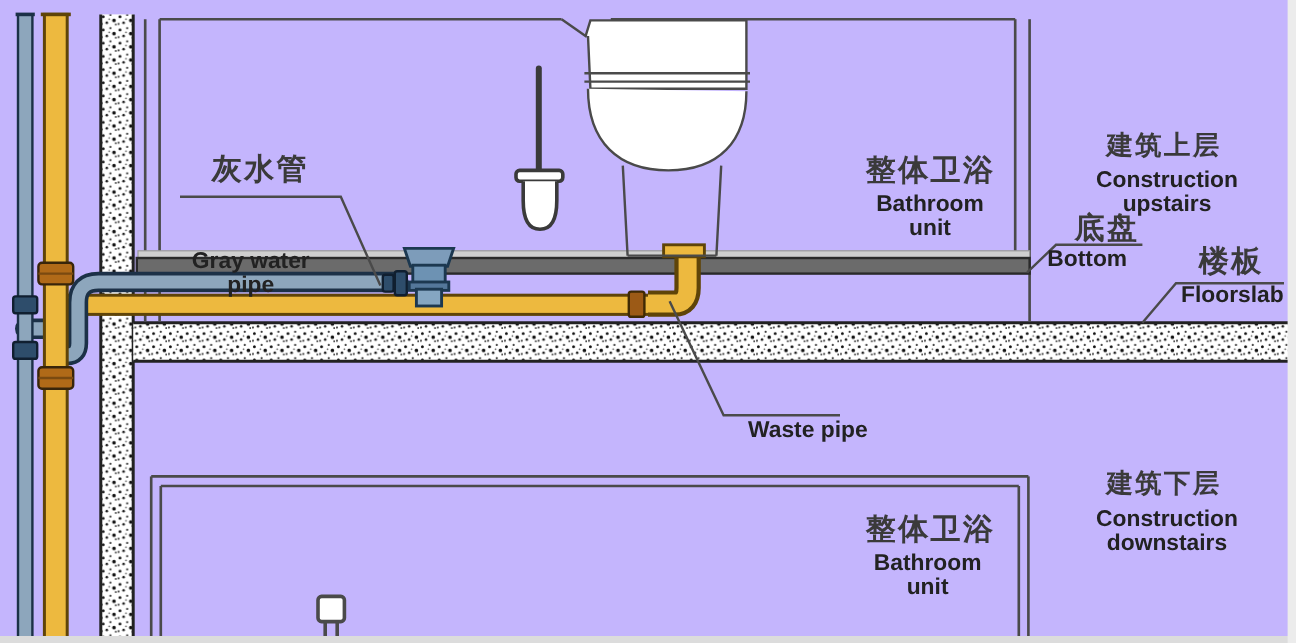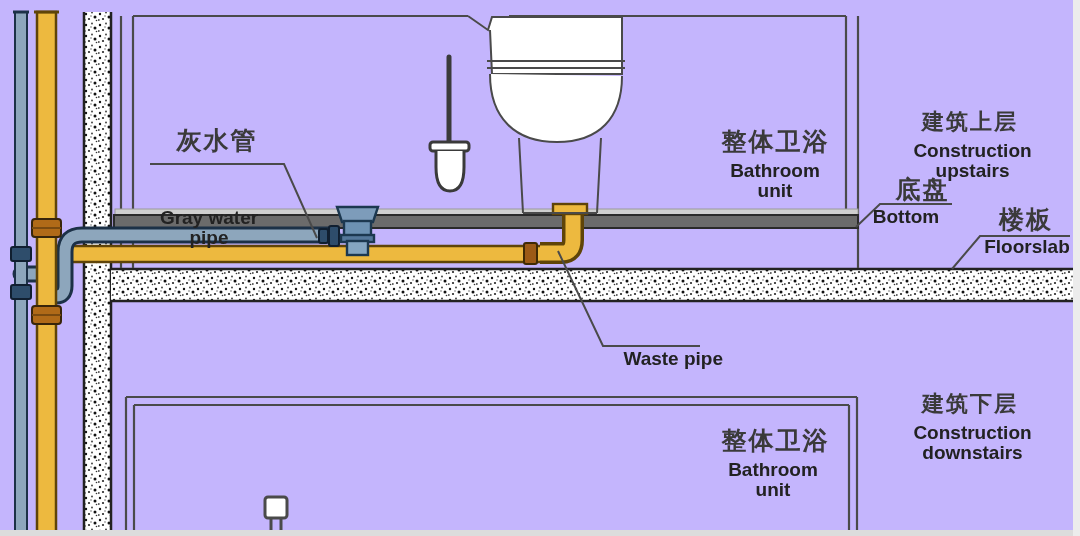--- a/index.html
+++ b/index.html
@@ -148,21 +148,21 @@
 
   <div class="lbl zh" style="left:718px;top:129px;width:115px;">整体卫浴</div>
   <div class="lbl en" style="left:712px;top:161px;width:126px;">Bathroom unit</div>
 
   <div class="lbl zh zh-big" style="left:900px;top:110px;width:140px;">建筑上层</div>
   <div class="lbl en" style="left:880px;top:141px;width:185px;">Construction upstairs</div>
 
   <div class="lbl zh" style="left:890px;top:177px;width:65px;">底盘</div>
   <div class="lbl en" style="left:870px;top:207px;width:72px;">Bottom</div>
 
-  <div class="lbl zh" style="left:996px;top:207px;width:60px;">楼板</div>
+  <div class="lbl zh" style="left:996px;top:207px;width:60px;font-family:Liberation Mono, monospace;">楼板</div>
   <div class="lbl en" style="left:983px;top:237px;width:88px;">Floorslab</div>
 
   <div class="lbl zh" style="left:718px;top:428px;width:115px;">整体卫浴</div>
   <div class="lbl en" style="left:710px;top:460px;width:126px;">Bathroom unit</div>
 
   <div class="lbl zh zh-big" style="left:900px;top:392px;width:140px;text-align:center;">建筑下层</div>
   <div class="lbl en" style="left:870px;top:423px;width:205px;">Construction downstairs</div>
 
   <div class="edge-strip" style="left:0;top:530px;width:1080px;height:6px;"></div>
   <div class="edge-strip" style="left:1073px;top:0;width:7px;height:536px;background:#ececec;"></div>

